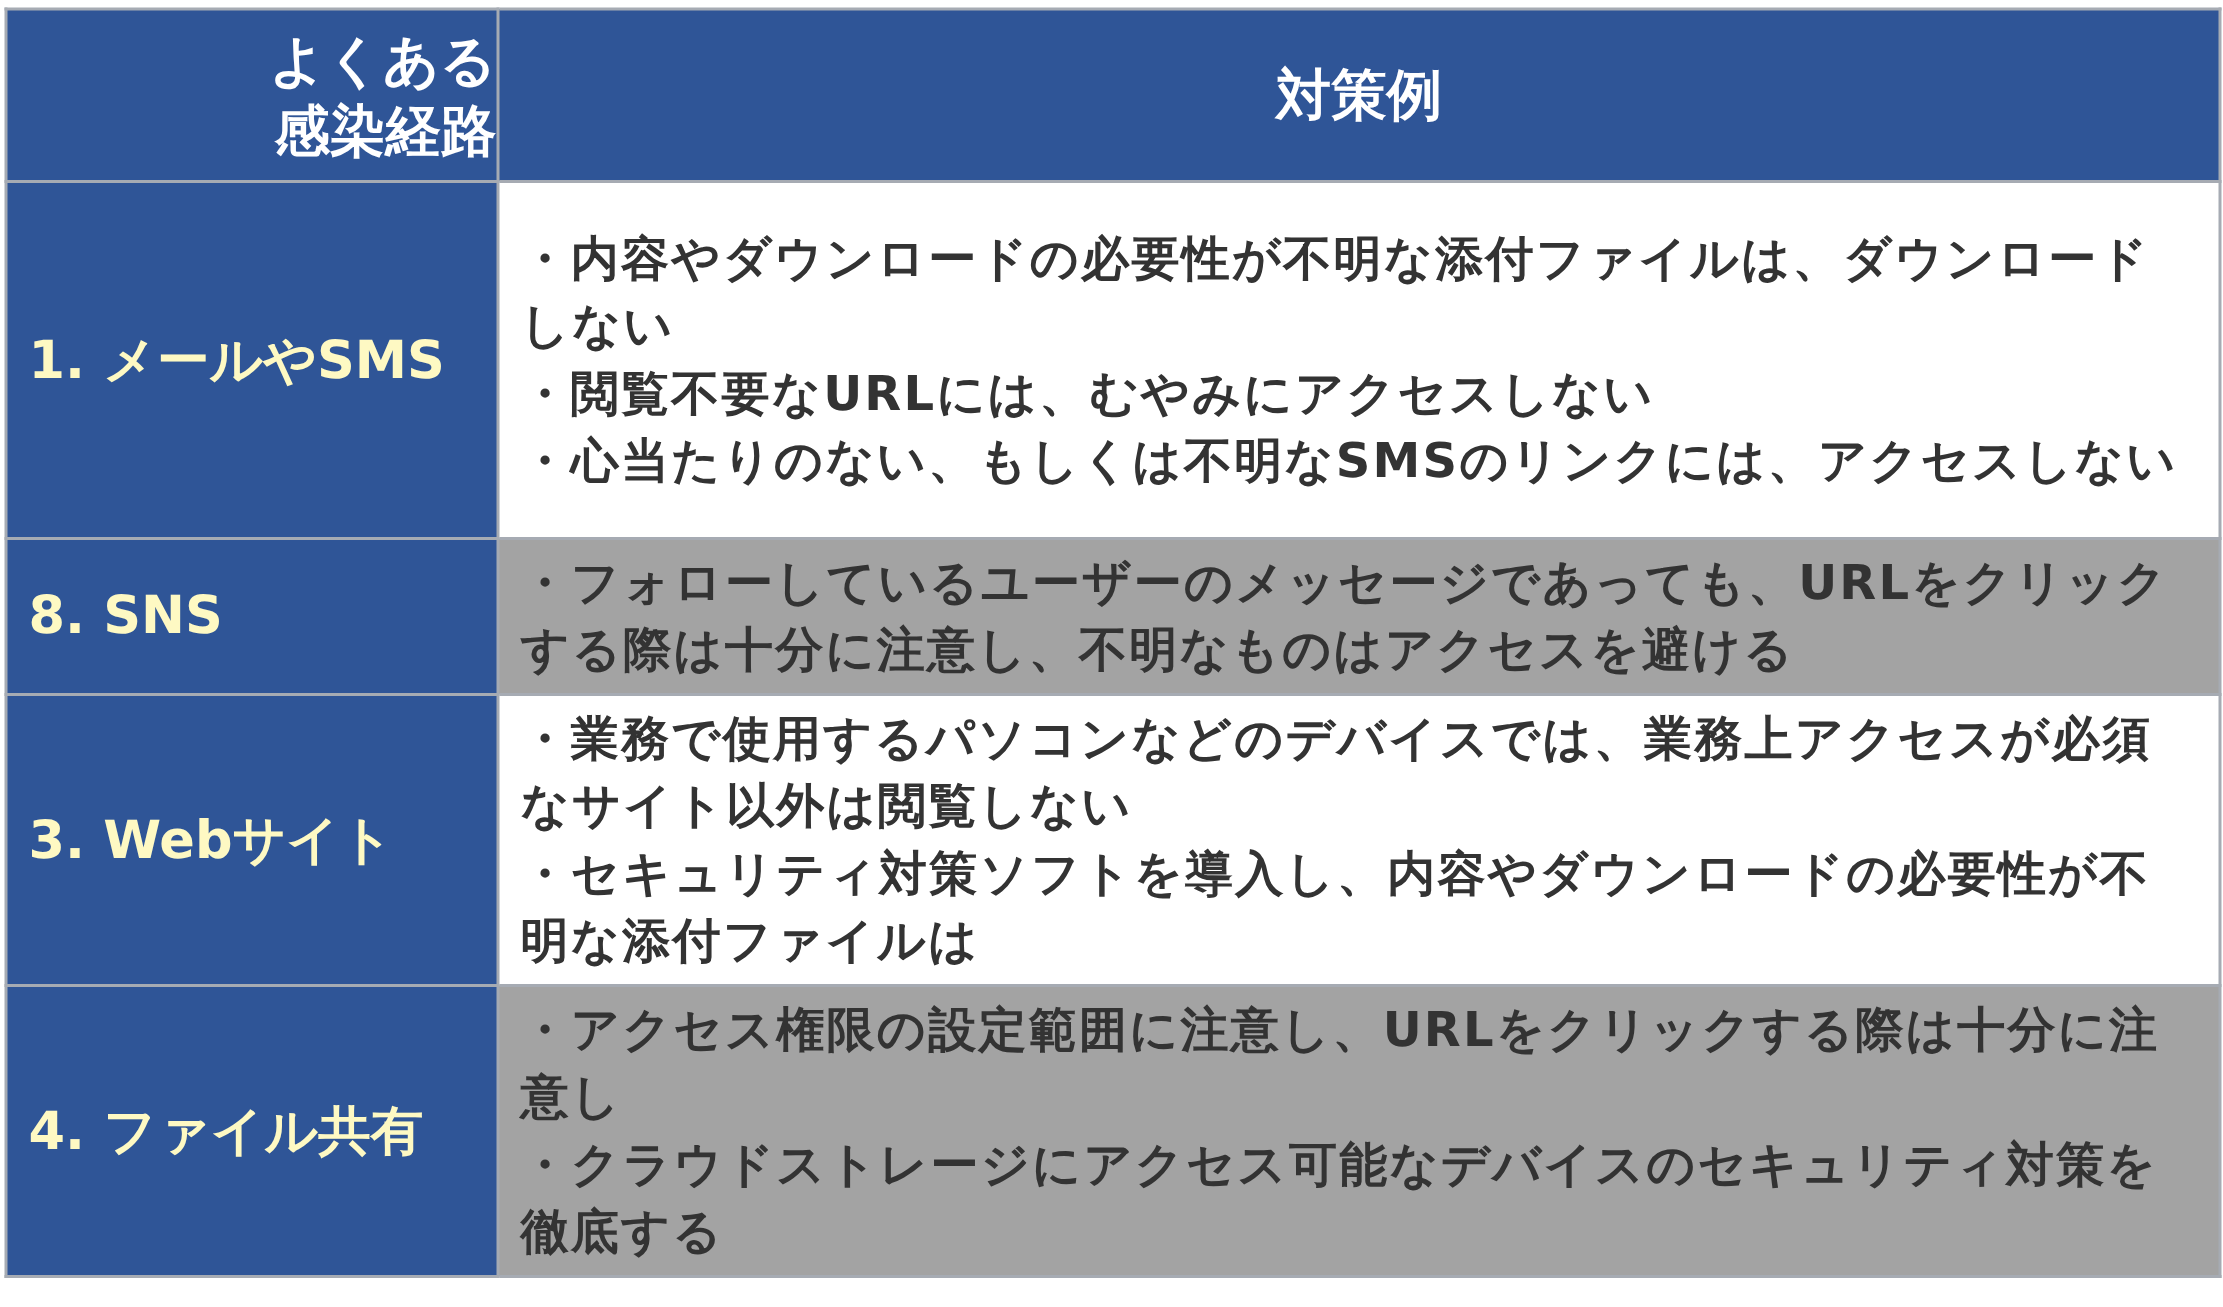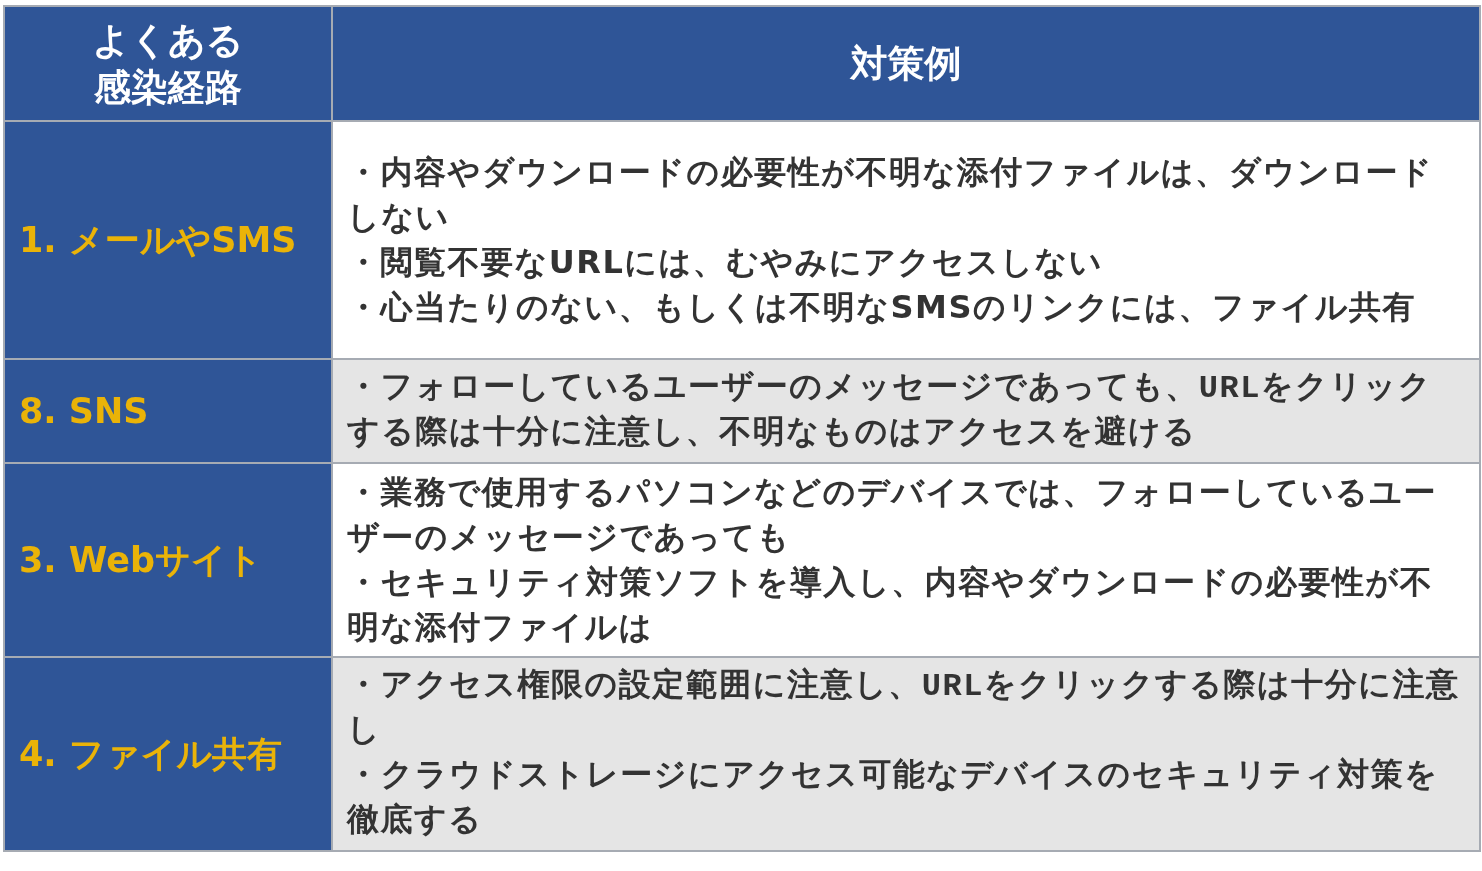--- a/index.html
+++ b/index.html
@@ -33,45 +33,46 @@
       background: #2f5597;
       color: #ffffff;
       font-weight: bold;
       text-align: center;
       vertical-align: middle;
     }
     .hdr-route {
       height: 113px;
       font-size: 37px;
       line-height: 47px;
+      text-align: right;
     }
     .hdr-measure {
       font-size: 37px;
     }
     .route {
       background: #2f5597;
-      color: #eab308;
+      color: #fef9c3;
       font-weight: bold;
       font-size: 35px;
       padding-left: 14px !important;
       vertical-align: middle;
       white-space: nowrap;
     }
     .measure {
       color: #333333;
       font-weight: bold;
       font-size: 32px;
       line-height: 45px;
       padding: 6px 16px 6px 14px !important;
       vertical-align: middle;
       letter-spacing: 1.5px;
       margin-top: 24px;
     }
     .measure.white { background: #ffffff; }
-    .measure.blue { background: #e5e5e5; font-family: Liberation Mono, monospace; }
+    .measure.blue { background: #a3a3a3; }
     .line { display: block; }
 
     .r1 { height: 238px; }
     .r2 { height: 104px; }
     .r3 { height: 194px; }
     .r4 { height: 194px; }
   </style>
 </head>
 <body>
 
@@ -87,35 +88,35 @@
       <span class="line">感染経路</span>
     </th>
     <th class="hdr hdr-measure">対策例</th>
   </tr>
 
   <tr class="r1">
     <td class="route">1. メールやSMS</td>
     <td class="measure white">
       <span class="line">・内容やダウンロードの必要性が不明な添付ファイルは、ダウンロードしない</span>
       <span class="line">・閲覧不要なURLには、むやみにアクセスしない</span>
-      <span class="line">・心当たりのない、もしくは不明なSMSのリンクには、ファイル共有</span>
+      <span class="line">・心当たりのない、もしくは不明なSMSのリンクには、アクセスしない</span>
     </td>
   </tr>
 
   <tr class="r2">
     <td class="route">8. SNS</td>
     <td class="measure blue">
       <span class="line">・フォローしているユーザーのメッセージであっても、URLをクリックする際は十分に注意し、不明なものはアクセスを避ける</span>
     </td>
   </tr>
 
   <tr class="r3">
     <td class="route">3. Webサイト</td>
     <td class="measure white">
-      <span class="line">・業務で使用するパソコンなどのデバイスでは、フォローしているユーザーのメッセージであっても</span>
+      <span class="line">・業務で使用するパソコンなどのデバイスでは、業務上アクセスが必須なサイト以外は閲覧しない</span>
       <span class="line">・セキュリティ対策ソフトを導入し、内容やダウンロードの必要性が不明な添付ファイルは</span>
     </td>
   </tr>
 
   <tr class="r4">
     <td class="route">4. ファイル共有</td>
     <td class="measure blue">
       <span class="line">・アクセス権限の設定範囲に注意し、URLをクリックする際は十分に注意し</span>
       <span class="line">・クラウドストレージにアクセス可能なデバイスのセキュリティ対策を徹底する</span>
     </td>

